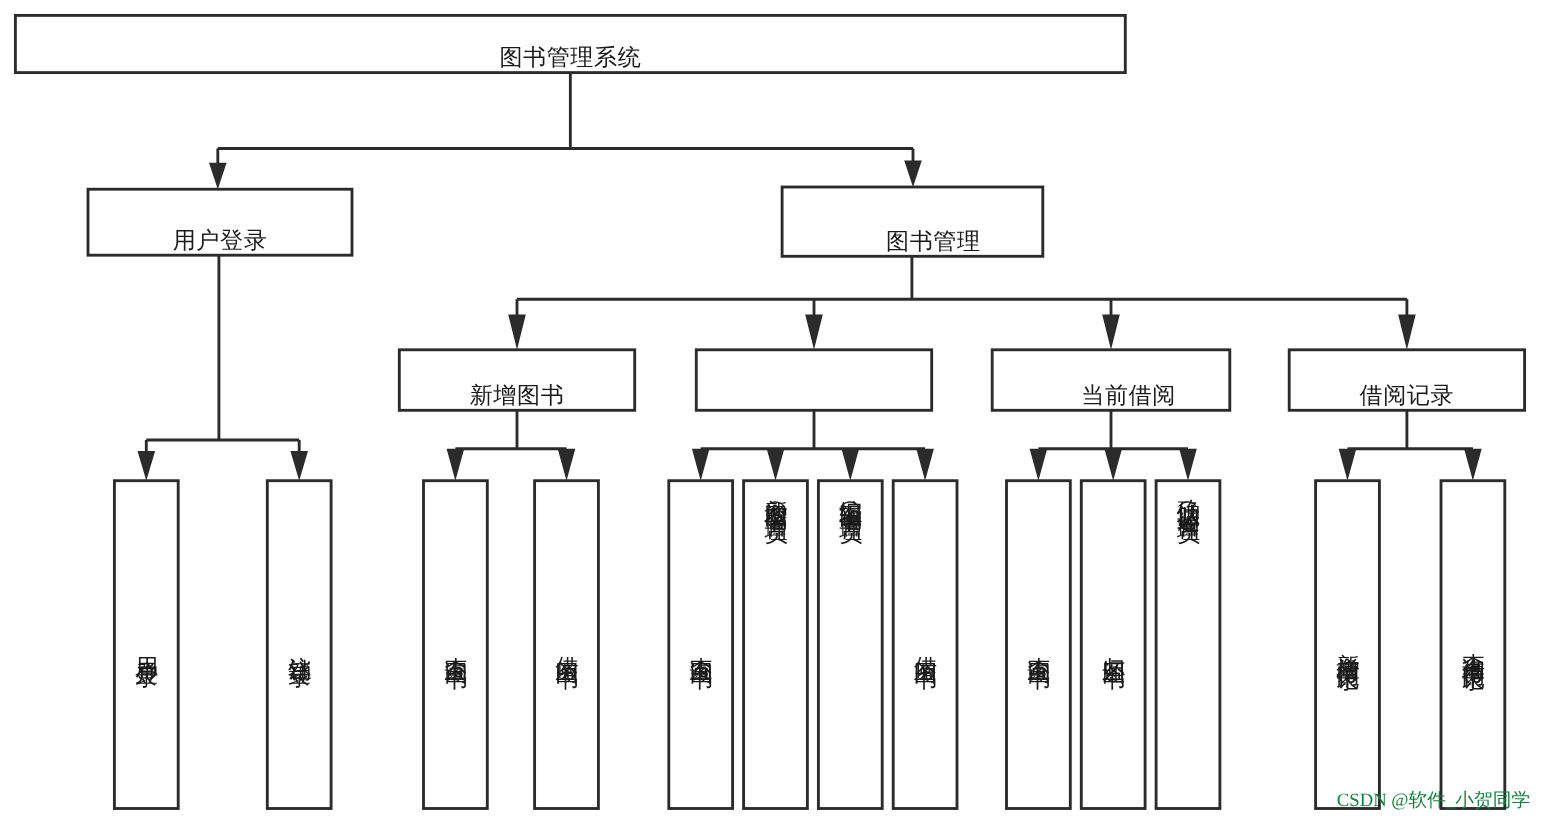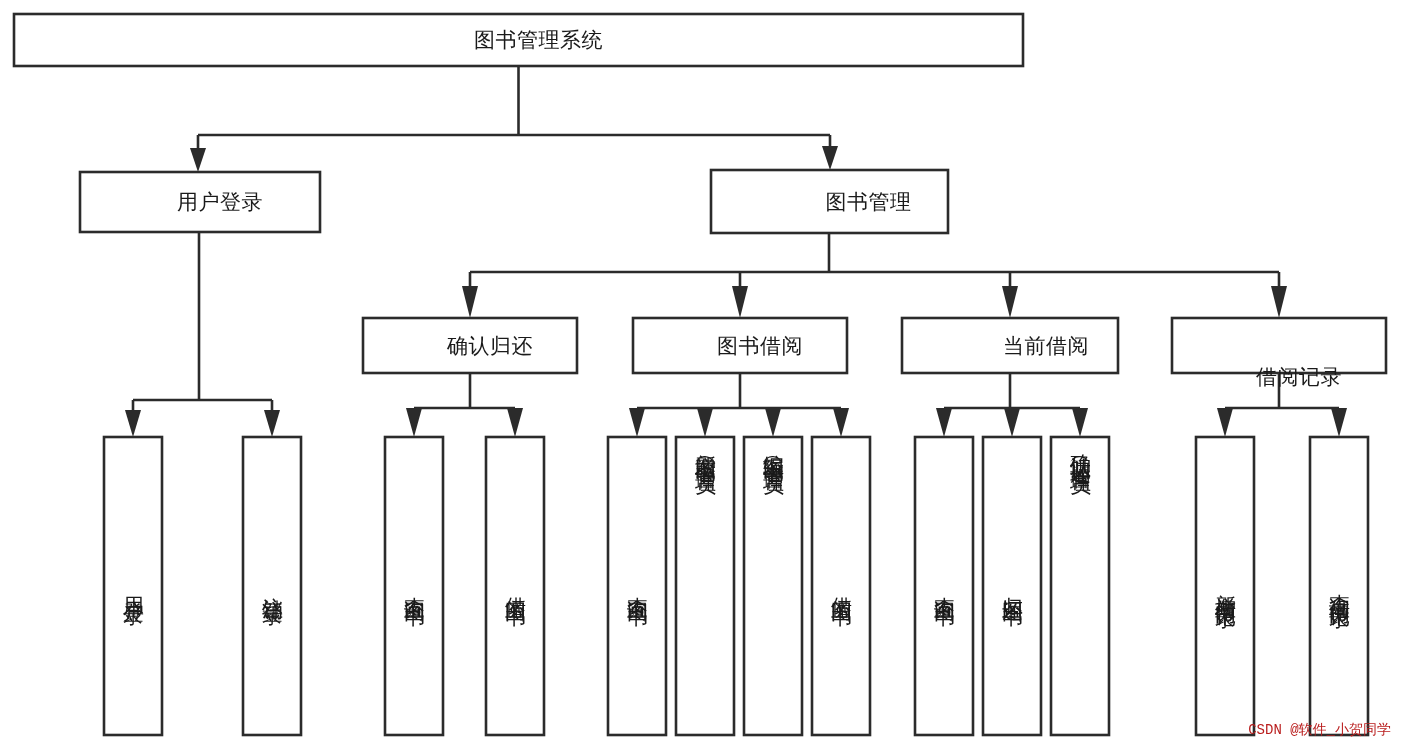--- a/index.html
+++ b/index.html
@@ -55,39 +55,38 @@
     font-family: "DejaVu Sans", "Liberation Sans", sans-serif;
     font-size: 21px;
     line-height: 1;
     letter-spacing: 3px;
     color: #1a1a1a;
     white-space: nowrap;
   }
   .hlabel-wrap {
     position: absolute;
     display: flex;
-    align-items: center;
+    align-items: flex-end;
     justify-content: center;
     pointer-events: none;
-    padding-left: 20px;
   }
   .hlabel-text {
     font-family: "DejaVu Sans", "Liberation Sans", sans-serif;
     font-size: 21px;
     color: #1a1a1a;
     white-space: nowrap;
     letter-spacing: 0.5px;
   }
   .watermark {
     position: absolute;
     right: 14px;
     bottom: 8px;
-    font-family: Liberation Mono, monospace;
-    font-size: 14px;
-    color: #b91c1c;
+    font-family: Liberation Serif, serif;
+    font-size: 17px;
+    color: #15803d;
     white-space: nowrap;
     pointer-events: none;
   }
 </style>
 </head>
 <body>
 
 <div id="diagram-root">
 
   <svg id="flow-svg" viewBox="0 0 1405 747">
@@ -187,29 +186,26 @@
   </div>
 
   <div class="hlabel-wrap" style="left:80px; top:172px; width:240px; height:60px;">
     <span class="hlabel-text">用户登录</span>
   </div>
   <div class="hlabel-wrap" style="left:711px; top:170px; width:275px; height:63px;">
     <span class="hlabel-text">图书管理</span>
   </div>
 
   <div class="hlabel-wrap" style="left:363px; top:318px; width:214px; height:55px;">
-    <span class="hlabel-text">确认归还</span>
-  </div>
-  <div class="hlabel-wrap" style="left:633px; top:318px; width:214px; height:55px;">
-    <span class="hlabel-text">图书借阅</span>
+    <span class="hlabel-text">新增图书</span>
   </div>
   <div class="hlabel-wrap" style="left:902px; top:318px; width:248px; height:55px;">
     <span class="hlabel-text">当前借阅</span>
   </div>
-  <div class="hlabel-wrap" style="left:1172px; top:318px; width:214px; height:55px;margin-top:31px;">
+  <div class="hlabel-wrap" style="left:1172px; top:318px; width:214px; height:55px;">
     <span class="hlabel-text">借阅记录</span>
   </div>
 
   <div class="vlabel-wrap" style="left:104px; top:437px; width:58px; height:298px;">
     <span class="vlabel-text">用户登录</span>
   </div>
   <div class="vlabel-wrap" style="left:243px; top:437px; width:58px; height:298px;">
     <span class="vlabel-text">注销登录</span>
   </div>
   <div class="vlabel-wrap" style="left:385px; top:437px; width:58px; height:298px;">

